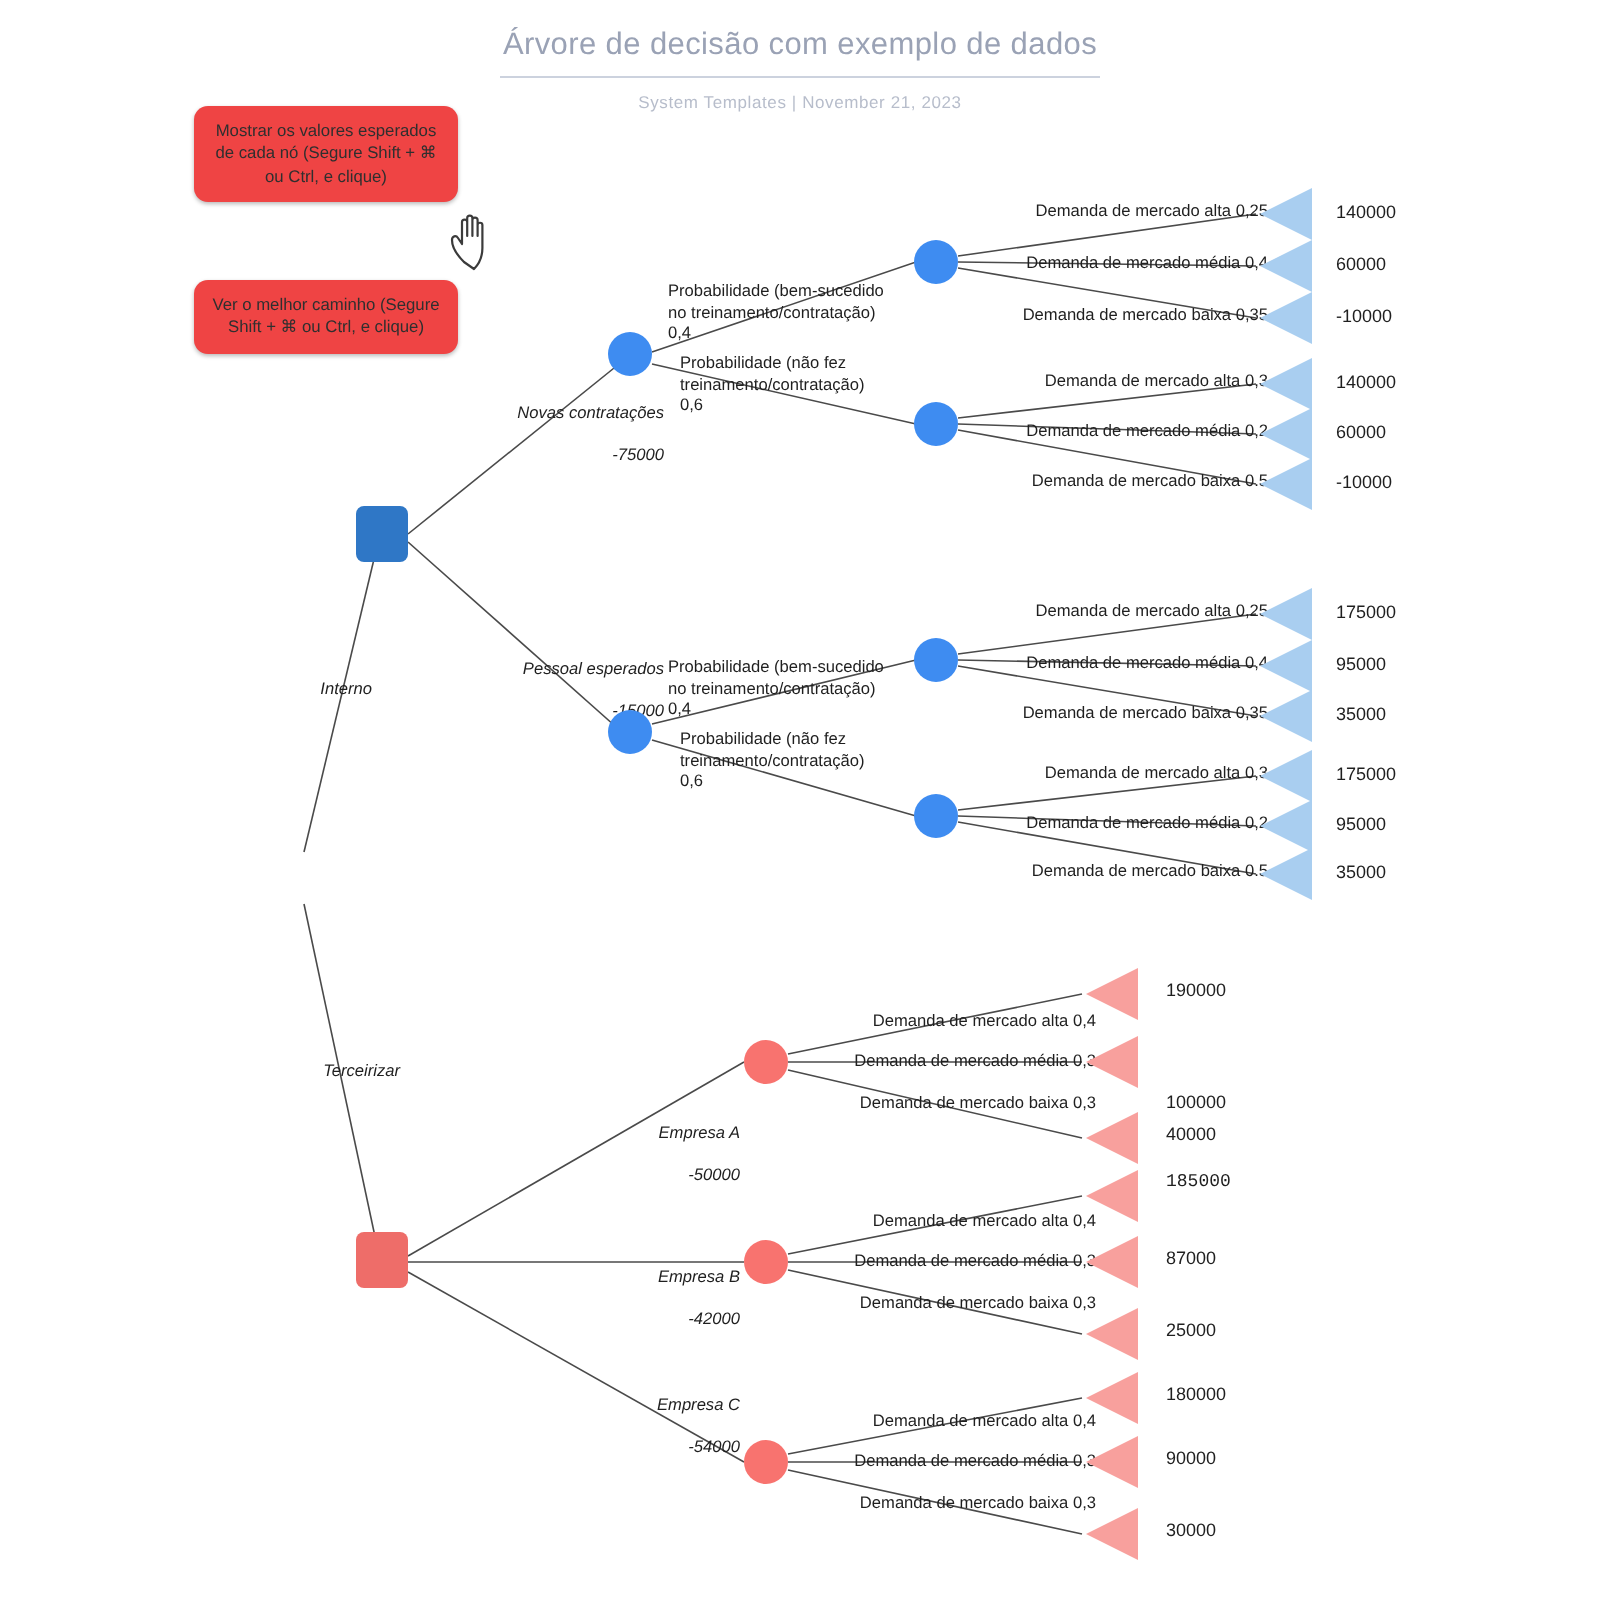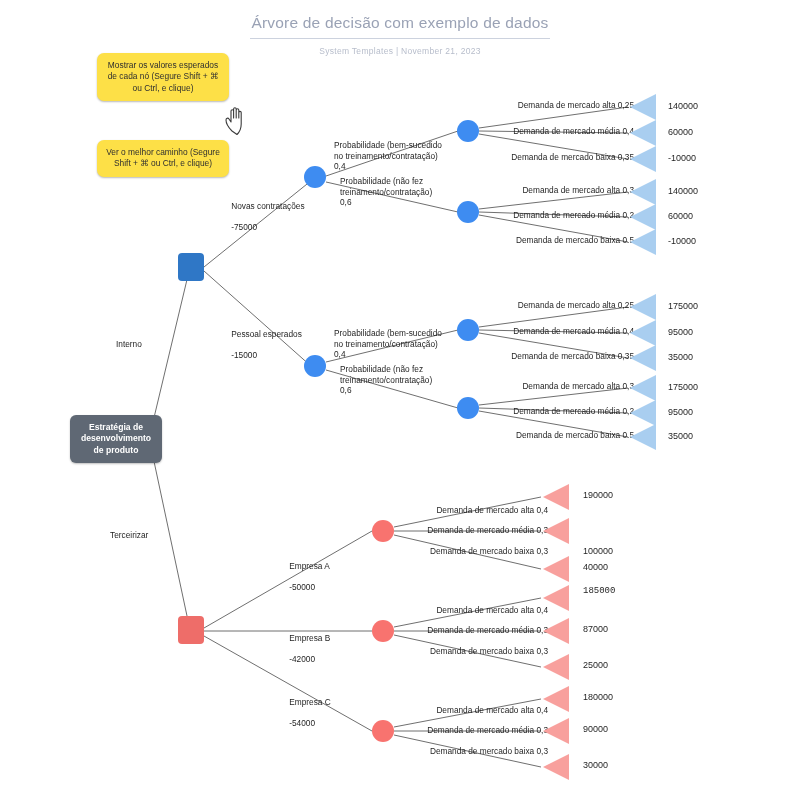--- a/index.html
+++ b/index.html
@@ -22,21 +22,21 @@
     border-bottom:1px solid #ccd2de;
     min-width:300px;
   }
   .subtitle{
     margin-top:7px;font-size:8.5px;color:#b7bdcb;letter-spacing:.3px;
   }
 
   
   .tip{
     position:absolute;
-    background:#fde047;
+    background:#ef4444;
     border-radius:7px;
     box-shadow:0 1px 2px rgba(0,0,0,.28);
     text-align:center;
     font-size:8.4px;
     line-height:11.4px;
     color:#2f2f2f;
     padding:7px 8px;
     box-sizing:border-box;
   }
   #tip1{left:97px;top:53px;width:132px;}
@@ -62,21 +62,21 @@
   }
 
   .tri{position:absolute;width:0;height:0;
     border-top:13px solid transparent;
     border-bottom:13px solid transparent;}
   .tri.blue{border-right:26px solid #a9cef0;}
   .tri.red{border-right:26px solid #f8a09d;}
 
   
   .lbl{position:absolute;font-size:8.3px;line-height:10.6px;color:#1f1f1f;white-space:pre;}
-  .lbl.c{text-align:left;}
+  .lbl.c{text-align:right;font-style:italic;}
   .lbl.r{text-align:right;}
   .val{position:absolute;font-size:9px;color:#1f1f1f;text-align:center;white-space:nowrap;}
 </style>
 </head>
 <body>
 
 <div id="canvas">
 
   <div class="header">
     <div class="title">Árvore de decisão com exemplo de dados</div>
@@ -139,25 +139,20 @@
   <div class="tip" id="tip2">Ver o melhor caminho
 (Segure Shift + ⌘ ou Ctrl, e clique)</div>
 
   <svg class="cursor-hand" viewBox="0 0 30 32">
     <path d="M10,26 C6,22 4,18 4,15 C4,13 6,12.5 7,14 L9,17 L9,6 C9,4.4 11.6,4.4 11.6,6
              L11.6,13 L11.6,4 C11.6,2.4 14.2,2.4 14.2,4 L14.2,13 L14.2,5
              C14.2,3.4 16.8,3.4 16.8,5 L16.8,13 L16.8,7.5 C16.8,6 19.2,6 19.2,7.5
              L19.2,19 C19.2,24 17,27.5 15,29.5 Z" fill="#ffffff" stroke="#3b3b3b" stroke-width="1.1" stroke-linejoin="round"></path>
   </svg>
 
-  <div class="root">
-    <span style="white-space:pre-line">Estratégia de
-desenvolvimento
-de produto</span>
-  </div>
 
   <div class="lbl c" style="left:116px;top:339px;width:70px;">Interno</div>
   <div class="lbl c" style="left:110px;top:530px;width:90px;">Terceirizar</div>
 
   <div class="node sq blue" style="left:178px;top:253px;width:26px;height:28px;"></div>
   <div class="node sq red" style="left:178px;top:616px;width:26px;height:28px;"></div>
 
   <div class="lbl c" style="left:222px;top:190px;width:110px;">
     <span>Novas contratações</span><br>
     <span>-75000</span>

